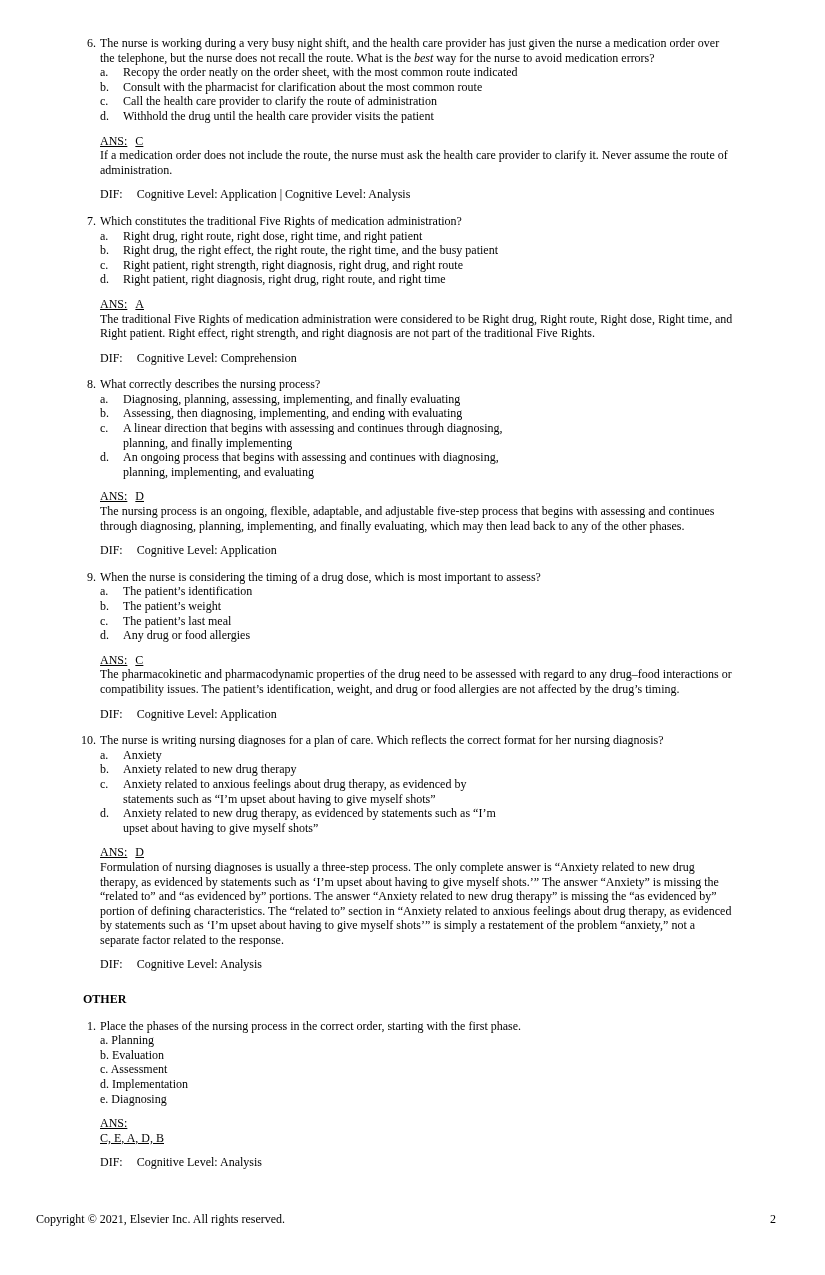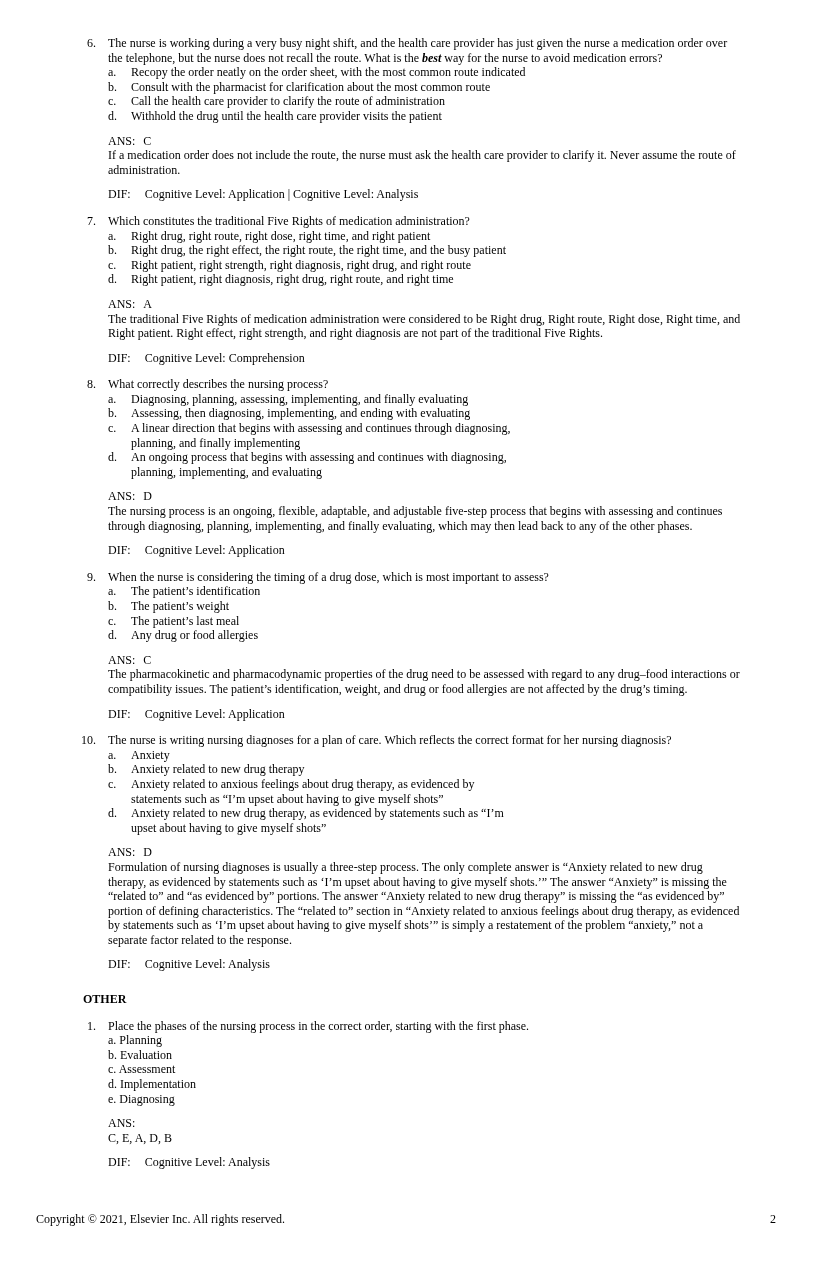--- a/index.html
+++ b/index.html
@@ -11,27 +11,27 @@
     color: #000000;
     font-family: "Liberation Serif", "DejaVu Serif", serif;
     font-size: 12px;
     line-height: 14.6px;
     overflow: hidden;
   }
   .content { padding: 36px 37px 0 72px; }
   .q-block { margin-bottom: 12px; }
   .q-row { display: flex; }
   .q-num { width: 24px; text-align: right; flex: none; }
-  .q-body { margin-left: 12px; width: 680px; }
+  .q-body { margin-left: 4px; width: 680px; }
   .stem, .opt-text, .expl, .choice-line { white-space: pre-line; }
-  .stem i { font-style: italic; font-weight: bold; }
+  .stem i { font-style: italic; }
   .opt { display: flex; }
   .opt-letter { width: 23px; flex: none; }
   .opt-text { flex: 1; }
-  .ans { margin-top: 10px; }
+  .ans { margin-top: 10px; text-decoration: underline; }
   .ans-value { margin-left: 8px; }
   .dif { margin-top: 10px; }
   .dif-value { margin-left: 14px; text-align: center; }
   .section-heading { font-weight: bold; margin: 20px 0 12px 11px; }
   .footer-copyright { position: absolute; left: 36px; top: 1212px; text-align: right; }
   .footer-pagenum { position: absolute; left: 770px; top: 1212px; }
 </style>
 </head>
 <body>
 

